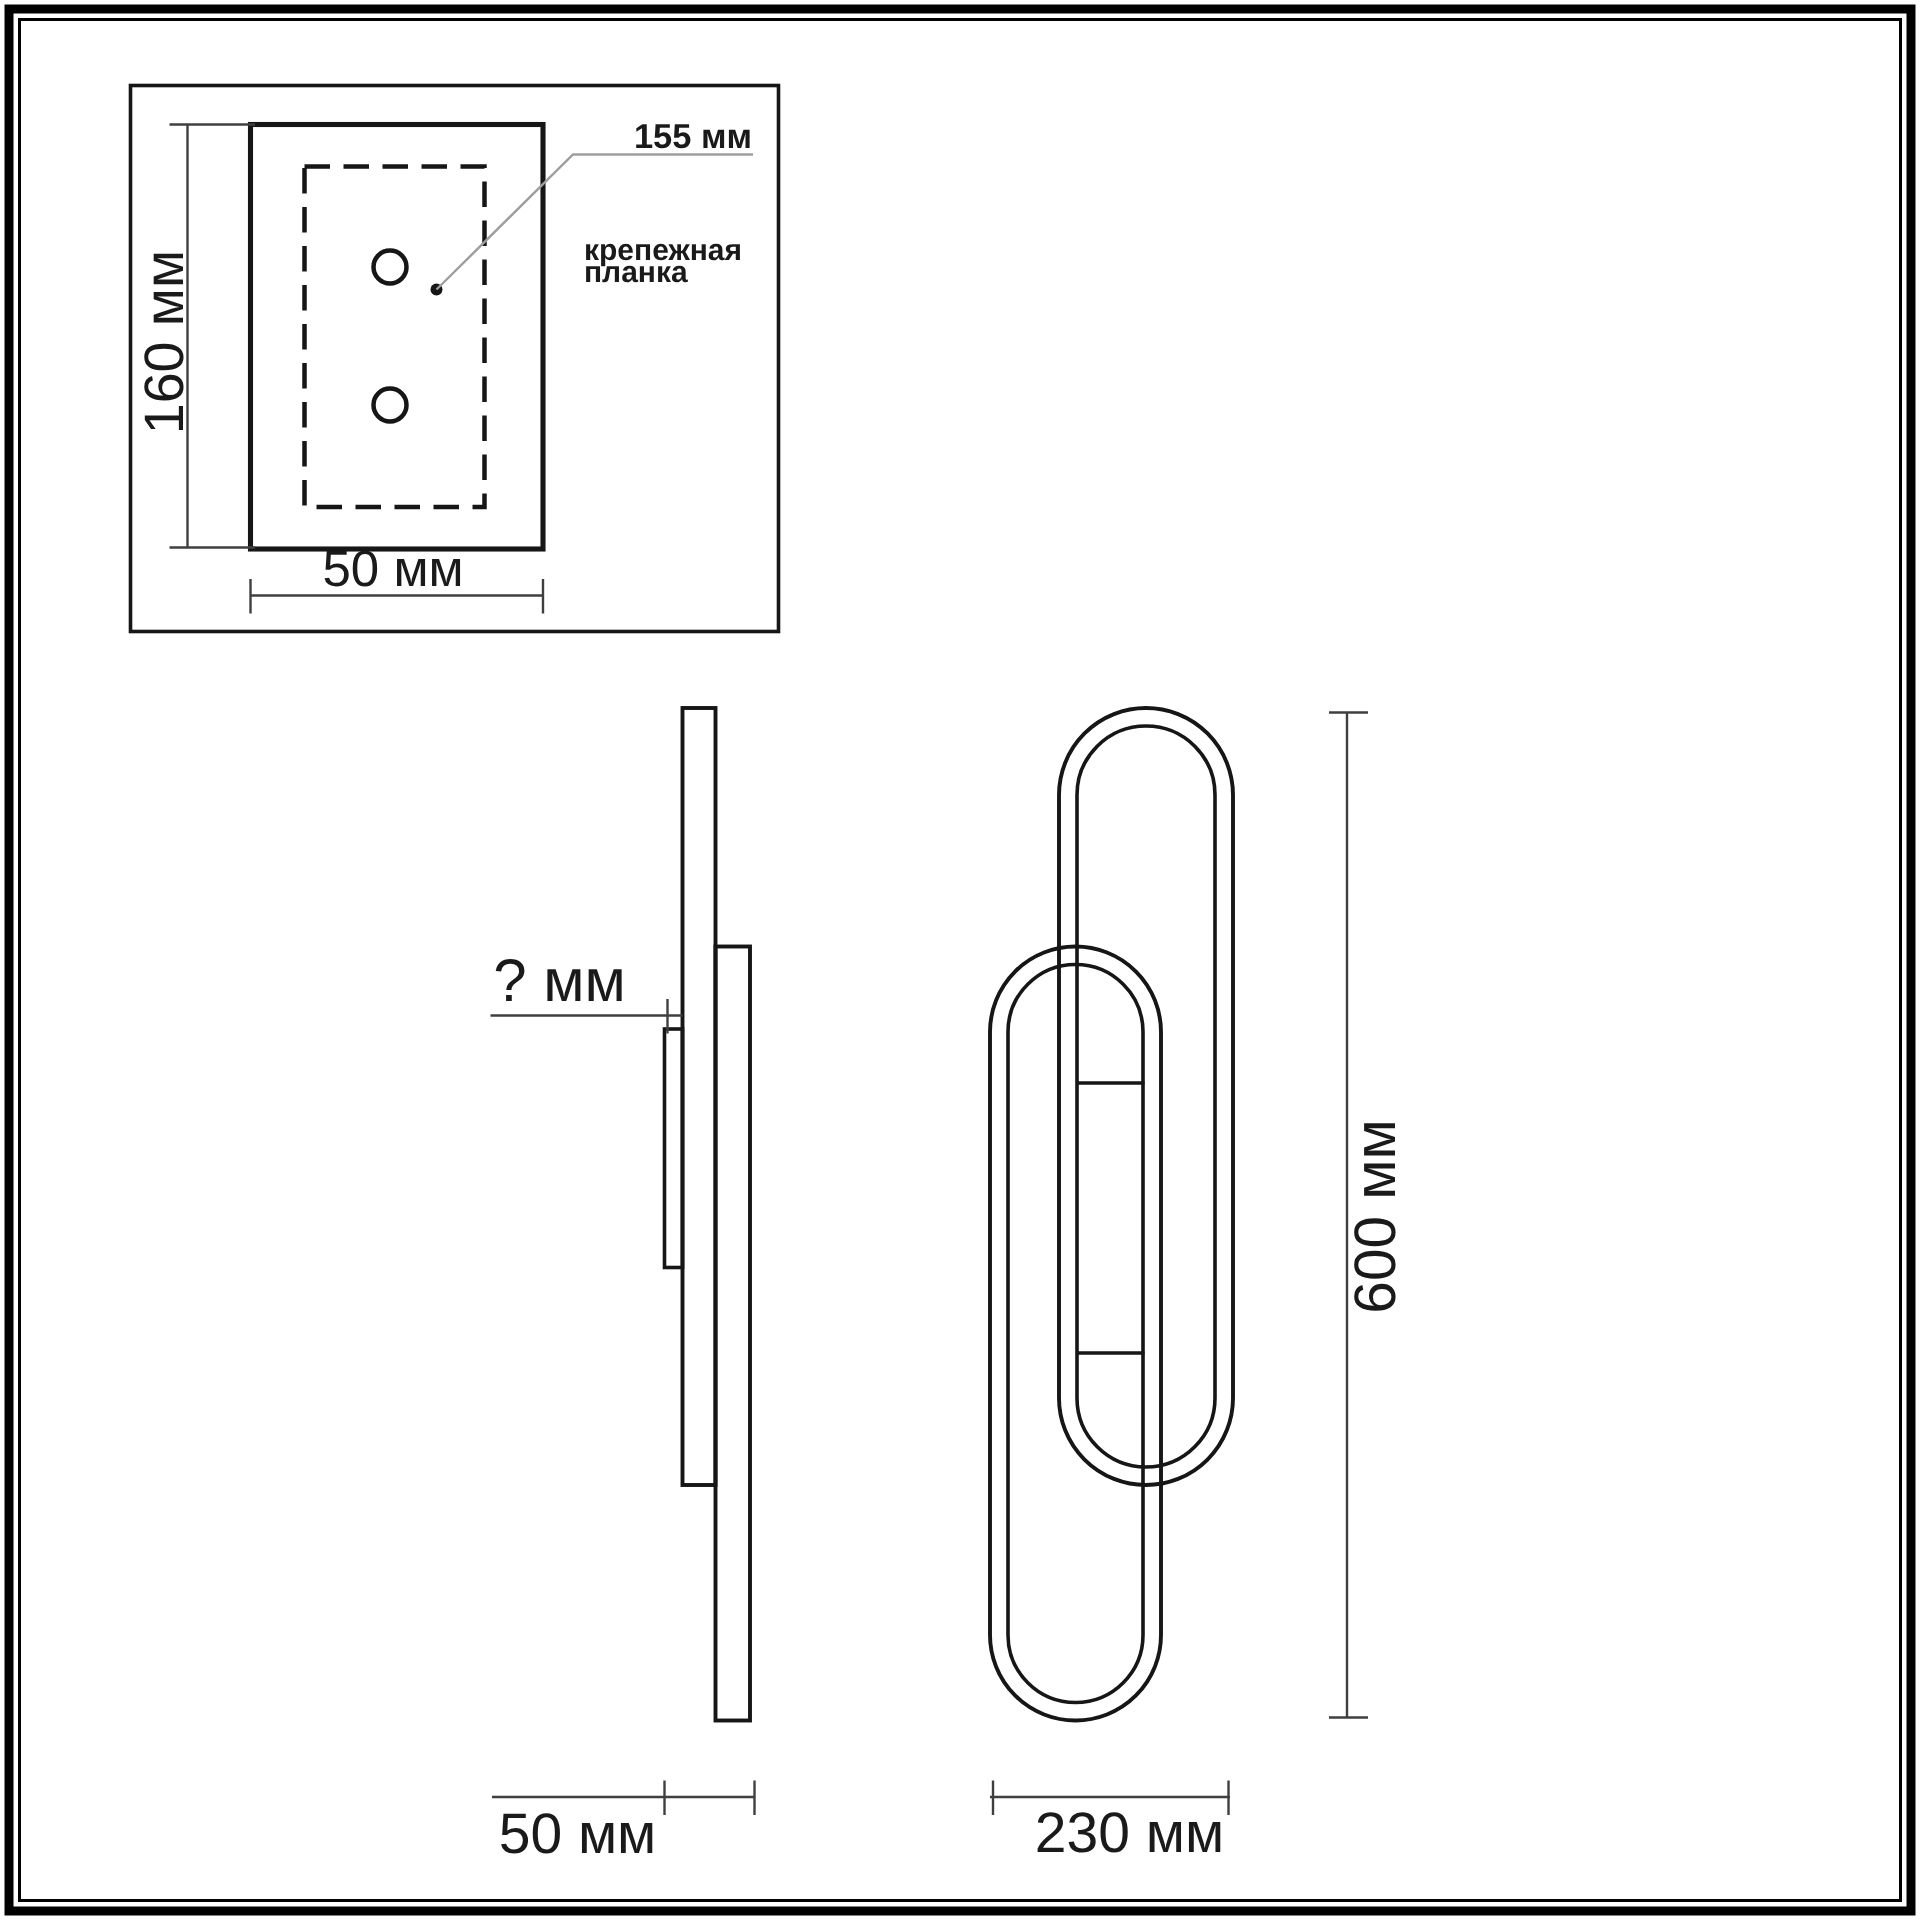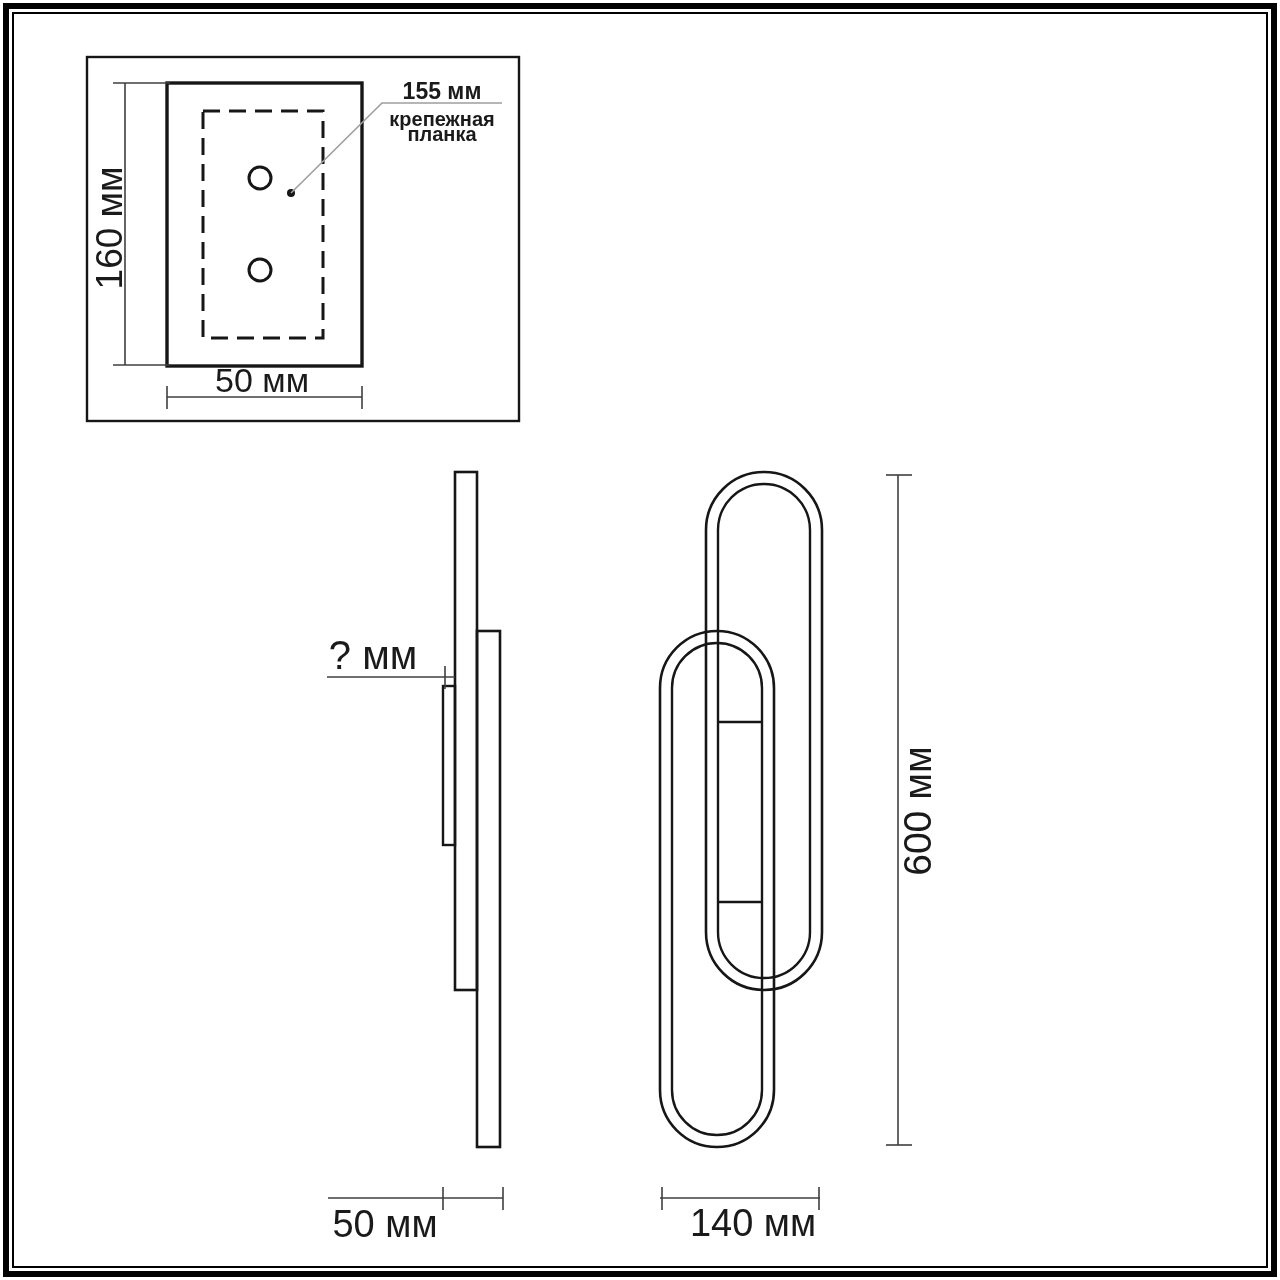--- a/index.html
+++ b/index.html
@@ -22,25 +22,25 @@
   .outline{stroke:var(--outline-color);fill:none;}
   .dim{stroke:var(--dimension-color);fill:none;stroke-width:1.6;}
   .leader{stroke:var(--leader-color);fill:none;}
   .dot{fill:var(--outline-color);stroke:none;}
   .lbl{
     position:absolute;transform:translate(-50%,-50%);
     color:var(--text-color);white-space:nowrap;
     font-family:"Liberation Sans",sans-serif;font-weight:400;
   }
   .lbl.rot{transform:translate(-50%,-50%) rotate(-90deg);}
-  .lbl.small{font-size:23px;font-weight:700;}
+  .lbl.small{font-size:23px;font-weight:700;margin-left:20px;}
   .plate-label{
     position:absolute;transform:translate(-50%,-50%);
-    color:var(--text-color);text-align:center;
-    font-size:20px;font-weight:700;line-height:15px;white-space:nowrap;
+    color:var(--text-color);
+    font-size:20px;font-weight:700;line-height:15px;white-space:nowrap;margin-top:48px;
   }
 </style>
 </head>
 <body>
 
 <div class="page">
 
   <div class="frame-outer"></div>
   <div class="frame-inner"></div>
 
@@ -104,15 +104,15 @@
   <div class="lbl rot" style="left:110px;top:228px;font-size:37px;">160 мм</div>
   <div class="lbl" style="left:262px;top:380px;font-size:34px;">50 мм</div>
   <div class="lbl small" style="left:442px;top:91px;">155 мм</div>
   <div class="plate-label" style="left:442px;top:127px;">
     <div>крепежная</div>
     <div>планка</div>
   </div>
   <div class="lbl" style="left:373px;top:655px;font-size:40px;text-align:center;">? мм</div>
   <div class="lbl" style="left:385px;top:1224px;font-size:38px;">50 мм</div>
   <div class="lbl rot" style="left:918px;top:811px;font-size:39px;">600 мм</div>
-  <div class="lbl" style="left:753px;top:1223px;font-size:38px;">140 мм</div>
+  <div class="lbl" style="left:753px;top:1223px;font-size:38px;">230 мм</div>
 
 </div>
 
 </body></html>

